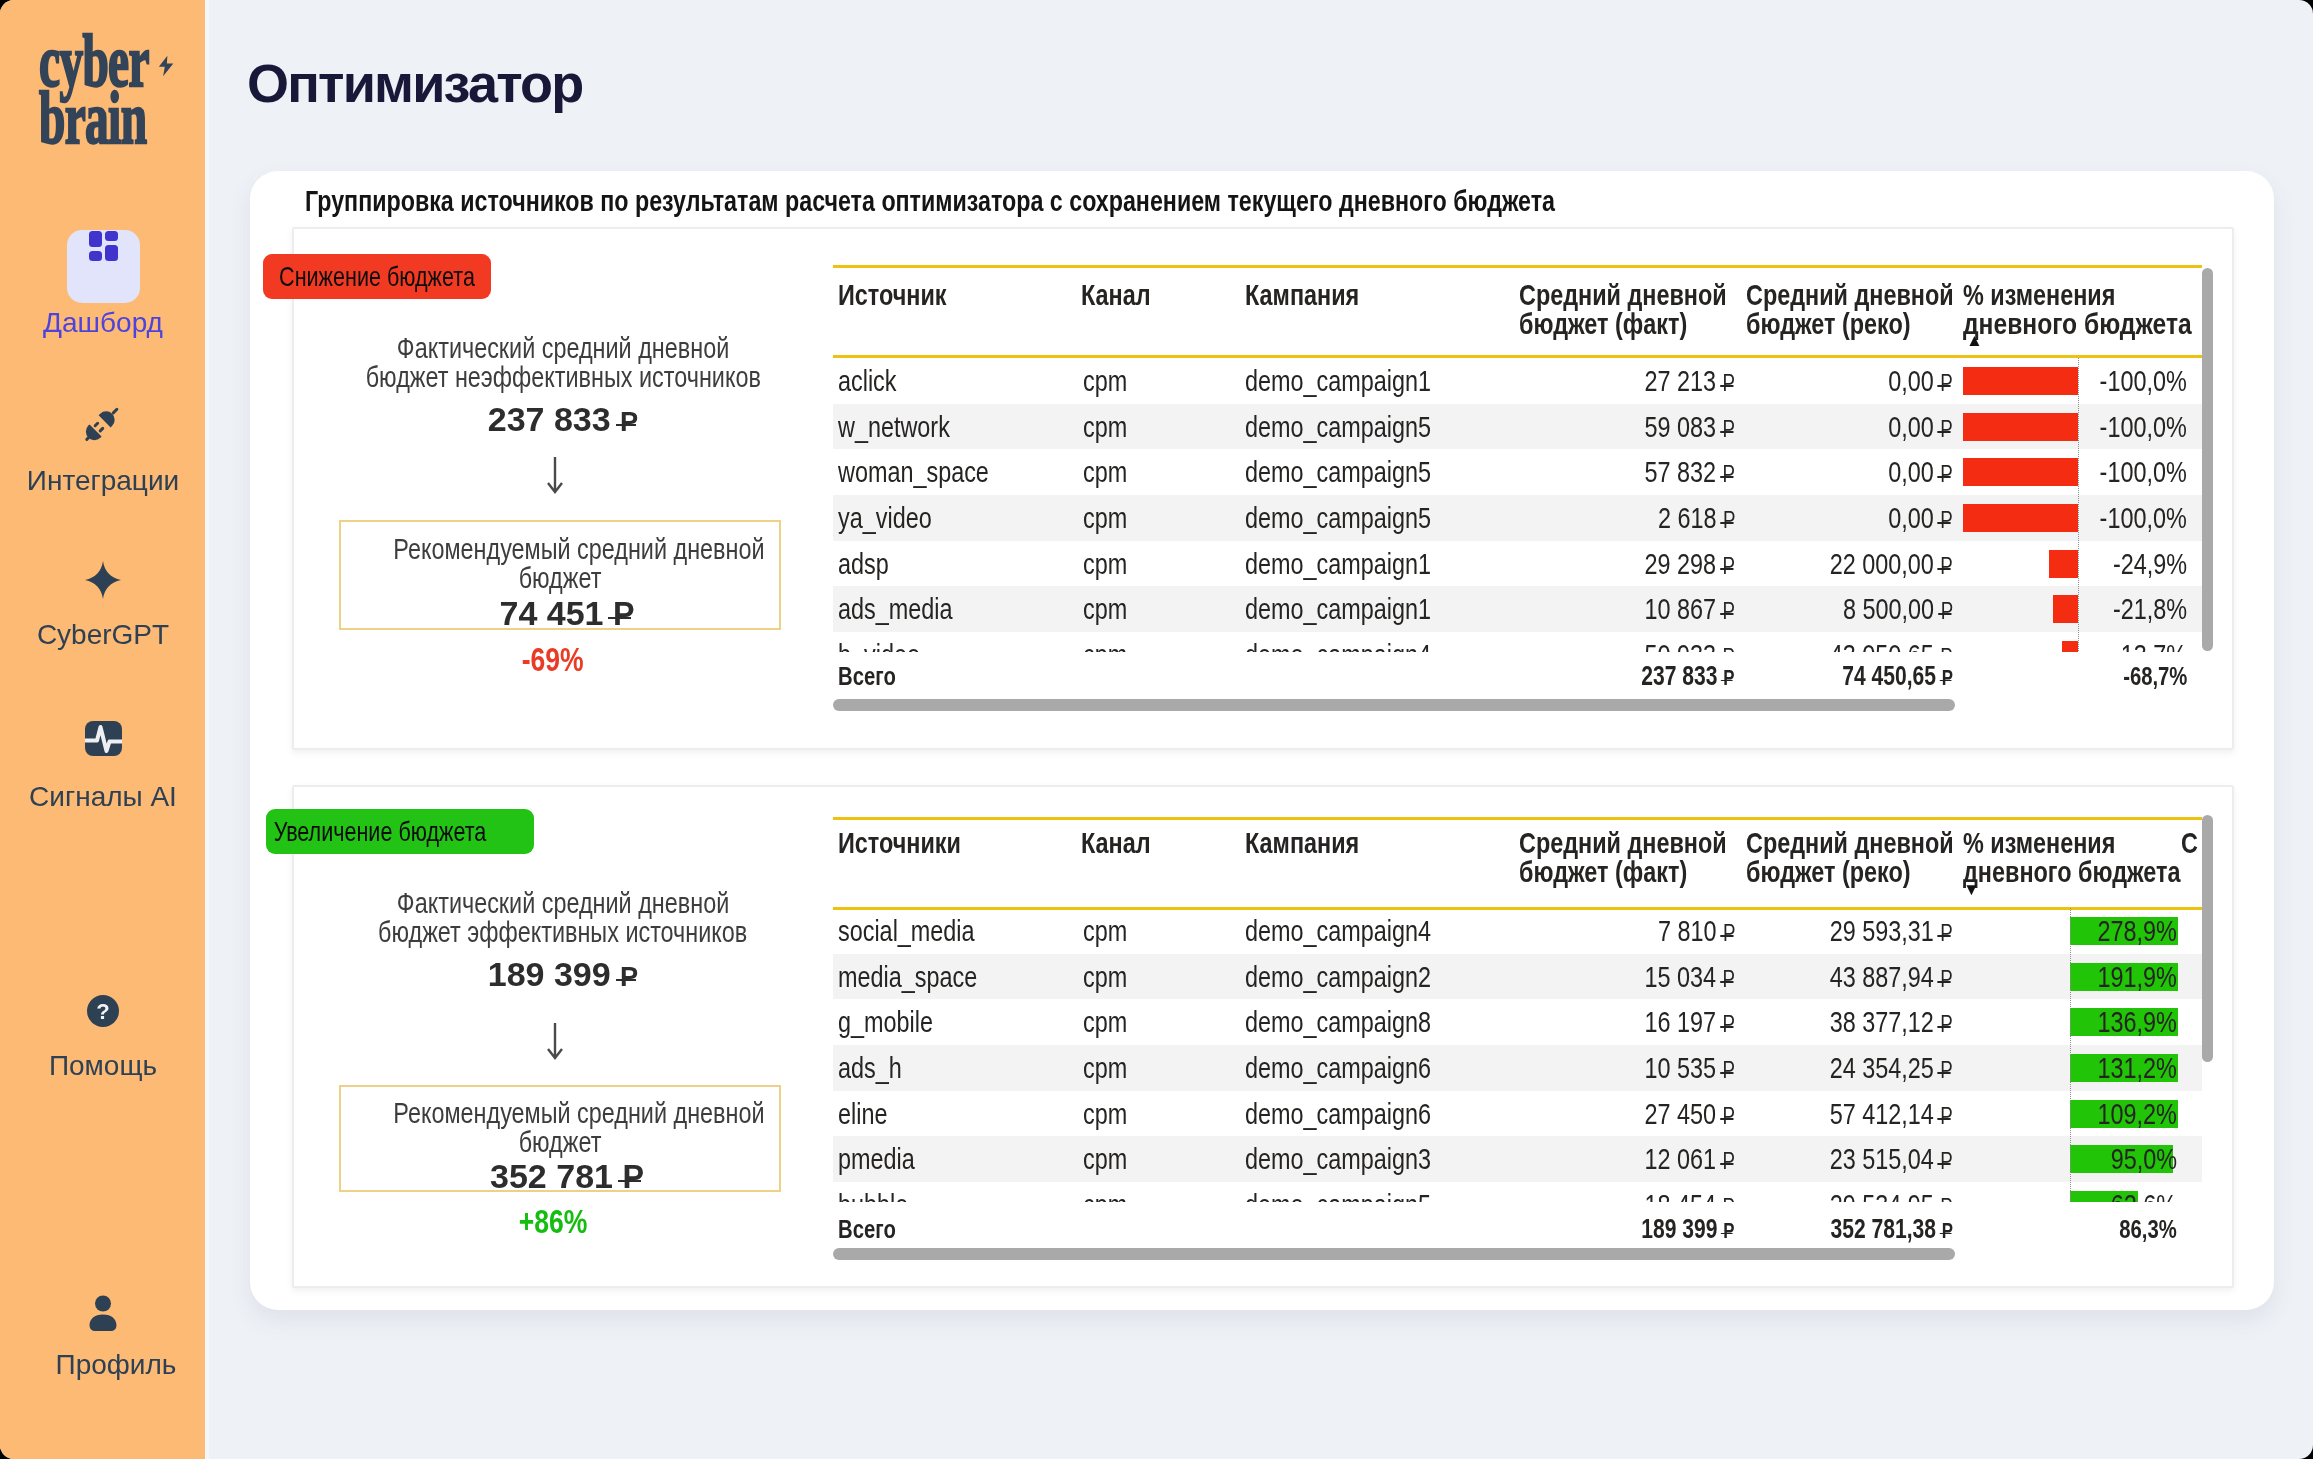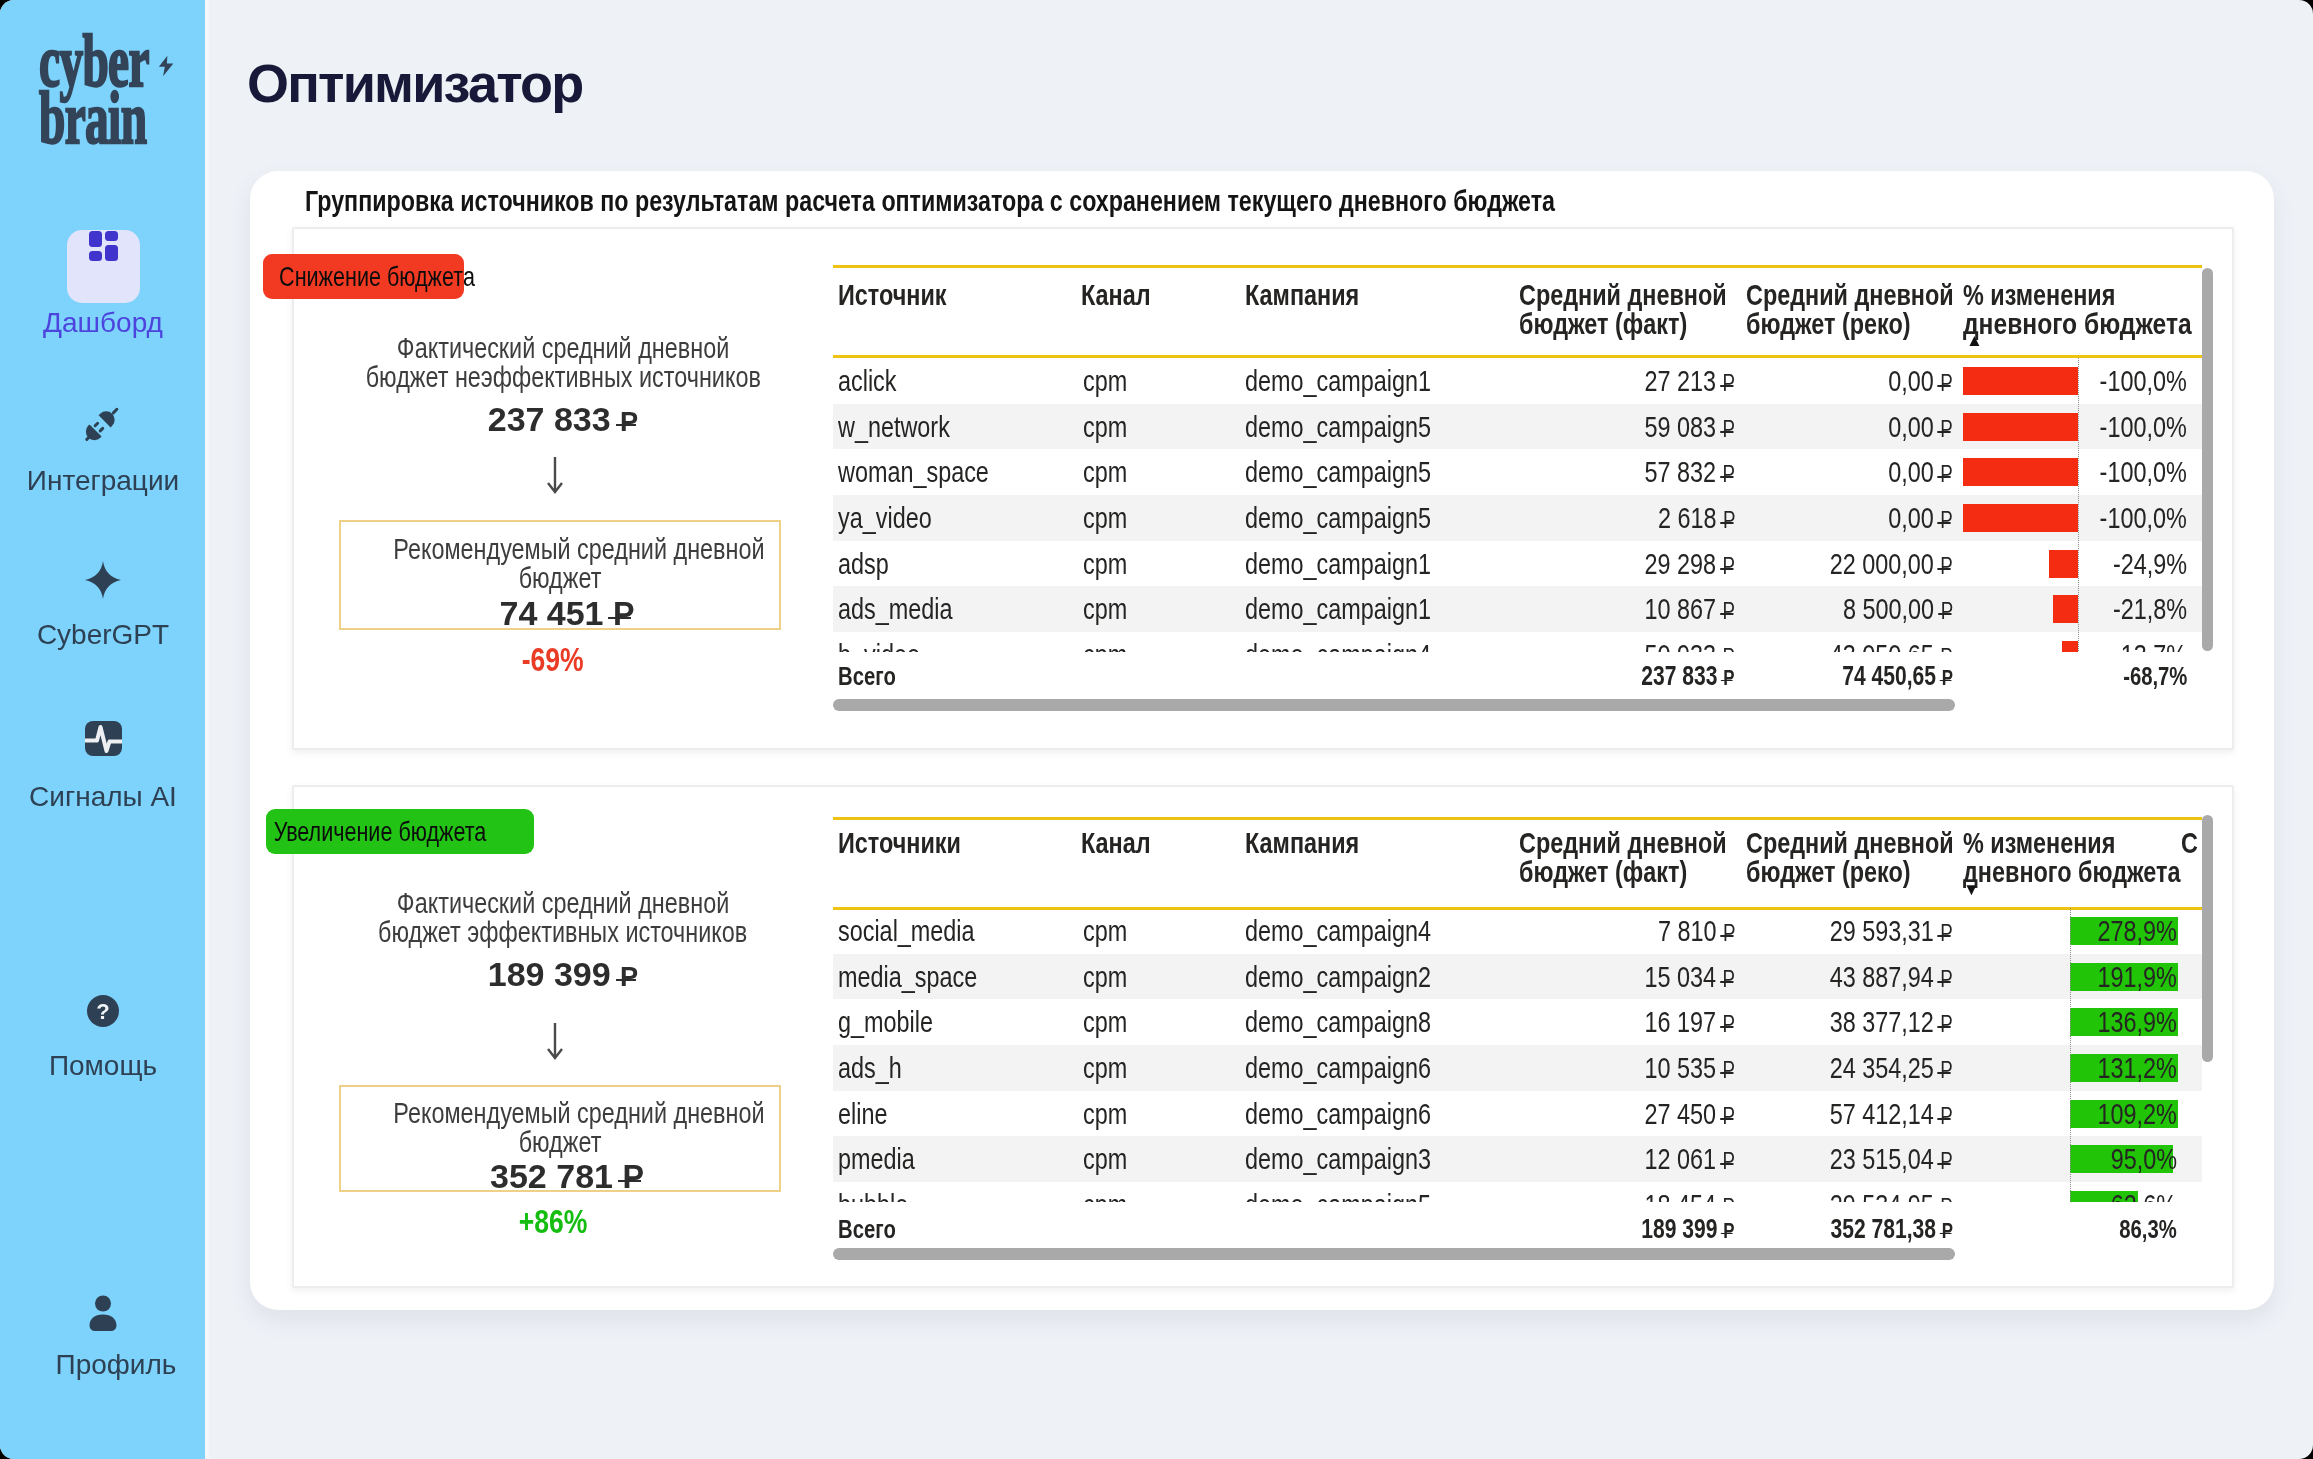--- a/index.html
+++ b/index.html
@@ -8,21 +8,21 @@
   body { font-family:"Liberation Sans", sans-serif; }
   #app { position:relative; width:2313px; height:1459px; background:#eef1f6; border-radius:14px; overflow:hidden; }
   .abs { position:absolute; }
 
   
   .s82 { display:inline-block; transform:scaleX(0.78); transform-origin:0 50%; white-space:nowrap; }
   .s82r { display:inline-block; transform:scaleX(0.78); transform-origin:100% 50%; white-space:nowrap; }
   .s78 { display:inline-block; transform:scaleX(0.78); transform-origin:50% 50%; white-space:nowrap; }
 
   
-  #side { position:absolute; left:0; top:0; width:206px; height:1459px; background:#7dd3fc; }
+  #side { position:absolute; left:0; top:0; width:206px; height:1459px; background:#fdba74; }
   #side:after { content:''; position:absolute; right:-3px; top:0; width:4px; height:100%; background:#f4f6fa; }
   .logo { position:absolute; left:39px; top:33px; color:#334459;
           font-family:"Liberation Serif", serif; font-weight:700; font-size:74px; line-height:57px;
           letter-spacing:-1px; transform:scaleX(0.64); transform-origin:0 0; white-space:nowrap; -webkit-text-stroke:2.4px #334459; }
   .nav { position:absolute; left:0; width:206px; text-align:center; color:#2e4053; font-size:28px; }
   .nav svg { display:block; margin:0 auto; }
   .nav .tile { display:block; margin:0 auto; }
   .nav .lbl { display:block; }
   .nav.active { color:#4d44dd; }
   .tile { display:inline-block; width:73px; height:73px; background:#e1e4fa; border-radius:15px; text-align:center; line-height:73px; }
@@ -152,21 +152,21 @@
     </div>
   </div>
 
   <h1>Оптимизатор</h1>
   <div id="card"></div>
   <div id="subtitle">Группировка источников по результатам расчета оптимизатора с сохранением текущего дневного бюджета</div>
 
   <div class="panel" id="panel1"></div>
   <div class="panel" id="panel2"></div>
 
-  <div class="badge red" style="left:263px; top:254px; width:201px;text-align:center;">
+  <div class="badge red" style="left:263px; top:254px; width:228px;text-align:center;">
       <span class="s82">Снижение бюджета</span>
     </div>
   <div class="ltext" style="left:263px; top:333px;"><span class="s78">Фактический средний дневной</span><br><span class="s78">бюджет неэффективных источников</span>
     <div class="bignum" style="margin-top:14px;">237 833 <span class="rub">Р</span></div>
   </div>
   <svg class="abs" style="left:546px; top:456px;" width="18" height="39" viewBox="0 0 18 39">
     <path d="M9 1 V34 M2 27 L9 36 L16 27" stroke="#4a4a4a" stroke-width="2.4" fill="none"></path>
   </svg>
   <div class="ybox" style="left:339px; top:520px; height:110px; padding-top:12px;"><span class="s78">Рекомендуемый средний дневной</span><br><span class="s78">бюджет</span>
     <div class="bignum" style="margin-top:6px;">74 451 <span class="rub">Р</span></div>

